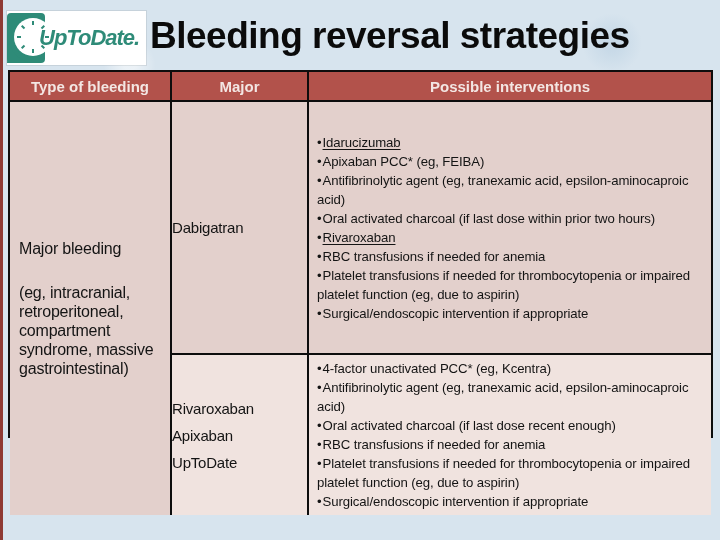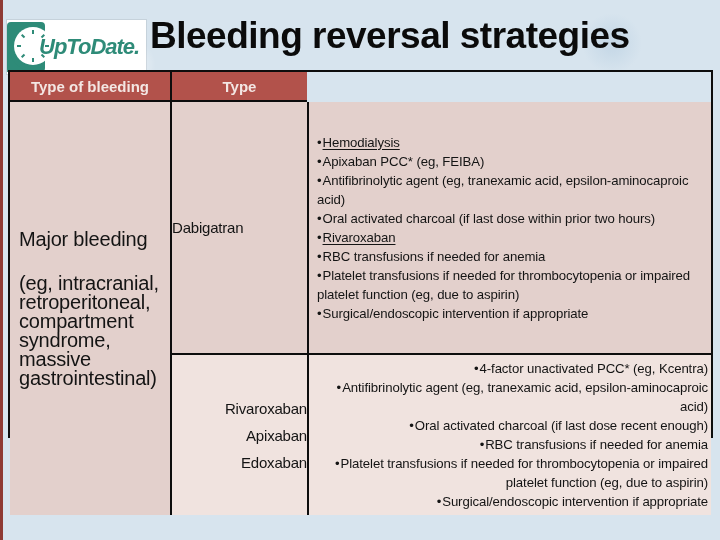--- a/index.html
+++ b/index.html
@@ -11,21 +11,21 @@
     background-image:
       radial-gradient(circle at 18% 12%, rgba(255,255,255,.5) 0 6px, rgba(255,255,255,0) 26px),
       radial-gradient(circle at 62% 30%, rgba(255,255,255,.35) 0 10px, rgba(255,255,255,0) 40px),
       radial-gradient(circle at 85% 8%,  rgba(186,208,226,.5) 0 8px, rgba(186,208,226,0) 30px),
       radial-gradient(circle at 40% 55%, rgba(198,216,232,.45) 0 12px, rgba(198,216,232,0) 42px);
   }
 
   .edge-strip { position:absolute; left:0; top:0; width:3px; height:540px; background:var(--edge-strip,#8e3a34); }
 
   
-  .logo { position:absolute; left:7px; top:20px; width:139px; height:54px; background:#ffffff; display:flex; align-items:center; box-shadow:0 0 0 1px rgba(0,0,0,.08); }
+  .logo { position:absolute; left:7px; top:11px; width:139px; height:54px; background:#ffffff; display:flex; align-items:center; box-shadow:0 0 0 1px rgba(0,0,0,.08); }
   .logo-clock { width:42px; height:54px; flex:0 0 auto; }
   .logo-text { color:var(--logo-green,#2e8b78); font-style:italic; font-weight:bold; font-size:22px; letter-spacing:-1px; margin-left:-10px; white-space:nowrap; }
 
   
   .title {
     position:absolute; left:150px; top:8px; width:565px; height:56px;
     display:flex; align-items:center;
     font-size:37px; font-weight:bold; color:#0b0b0b; letter-spacing:-0.5px; white-space:nowrap;
   }
 
@@ -42,27 +42,27 @@
   .cell { box-sizing:border-box; }
   .th {
     background:var(--header-bg,#b2524b); color:var(--header-text,#f3e6e3);
     font-weight:bold; font-size:15px;
     display:flex; align-items:center; justify-content:center;
     border-bottom:2px solid var(--border,#0d0d0d);
   }
   .bl { border-left:2px solid var(--border,#0d0d0d); }
   .bt { border-top:2px solid var(--border,#0d0d0d); }
   .row1-bg { background:var(--row1-bg,#e3d0cc); }
-  .row2-bg { background:var(--row2-bg,#f0e3df);text-align:right; }
+  .row2-bg { background:var(--row2-bg,#f0e3df); }
 
   .cell-type {
     grid-column:1; grid-row:2 / 4;
     padding:8px 4px 8px 9px;
     display:flex; flex-direction:column; justify-content:center;
-    font-size:20px; line-height:19px; letter-spacing:-0.2px;
+    font-size:16px; line-height:19px; letter-spacing:-0.2px;
   }
   .bleeding-main { margin-bottom:25px; }
 
   .cell-agent {
     display:flex; flex-direction:column; justify-content:center;
     font-size:15px; letter-spacing:-0.2px;
   }
   .agent-line { line-height:27px; }
   .cell-agent-1 { grid-column:2; grid-row:2; }
   .cell-agent-2 { grid-column:2; grid-row:3; }
@@ -99,46 +99,47 @@
       </g>
       <path d="M26 52 A26 26 0 0 1 2 30 L 0 52 Z" fill="#2e8b78"></path>
     </svg>
     <span class="logo-text">UpToDate.</span>
   </div>
 
   <div class="title">Bleeding reversal strategies</div>
 
   <div class="table">
     <div class="cell th">Type of bleeding</div>
-    <div class="cell th bl">Type</div>
+    <div class="cell th bl">Major</div>
+    <div class="cell th bl">Possible interventions</div>
 
     <div class="cell cell-type row1-bg">
       <div class="bleeding-main">Major bleeding</div>
       <div class="bleeding-detail">(eg, intracranial, retroperitoneal, compartment syndrome, massive gastrointestinal)</div>
     </div>
 
     <div class="cell cell-agent cell-agent-1 row1-bg bl">
         <div class="agent-line">Dabigatran</div>
       </div>
 
     <div class="cell cell-int cell-int-1 row1-bg bl">
-        <div class="bullet-item"><span class="bullet-dot">•</span><span class="underline">Hemodialysis</span></div>
+        <div class="bullet-item"><span class="bullet-dot">•</span><span class="underline">Idarucizumab</span></div>
         <div class="bullet-item"><span class="bullet-dot">•</span><span>Apixaban PCC* (eg, FEIBA)</span></div>
         <div class="bullet-item"><span class="bullet-dot">•</span><span>Antifibrinolytic agent (eg, tranexamic acid, epsilon-aminocaproic acid)</span></div>
         <div class="bullet-item"><span class="bullet-dot">•</span><span>Oral activated charcoal (if last dose within prior two hours)</span></div>
         <div class="bullet-item"><span class="bullet-dot">•</span><span class="underline">Rivaroxaban</span></div>
         <div class="bullet-item"><span class="bullet-dot">•</span><span>RBC transfusions if needed for anemia</span></div>
         <div class="bullet-item"><span class="bullet-dot">•</span><span>Platelet transfusions if needed for thrombocytopenia or impaired platelet function (eg, due to aspirin)</span></div>
         <div class="bullet-item"><span class="bullet-dot">•</span><span>Surgical/endoscopic intervention if appropriate</span></div>
       </div>
 
     <div class="cell cell-agent cell-agent-2 row2-bg bl bt">
         <div class="agent-line">Rivaroxaban</div>
         <div class="agent-line">Apixaban</div>
-        <div class="agent-line">Edoxaban</div>
+        <div class="agent-line">UpToDate</div>
       </div>
 
     <div class="cell cell-int cell-int-2 row2-bg bl bt">
         <div class="bullet-item"><span class="bullet-dot">•</span><span>4-factor unactivated PCC* (eg, Kcentra)</span></div>
         <div class="bullet-item"><span class="bullet-dot">•</span><span>Antifibrinolytic agent (eg, tranexamic acid, epsilon-aminocaproic acid)</span></div>
         <div class="bullet-item"><span class="bullet-dot">•</span><span>Oral activated charcoal (if last dose recent enough)</span></div>
         <div class="bullet-item"><span class="bullet-dot">•</span><span>RBC transfusions if needed for anemia</span></div>
         <div class="bullet-item"><span class="bullet-dot">•</span><span>Platelet transfusions if needed for thrombocytopenia or impaired platelet function (eg, due to aspirin)</span></div>
         <div class="bullet-item"><span class="bullet-dot">•</span><span>Surgical/endoscopic intervention if appropriate</span></div>
       </div>

